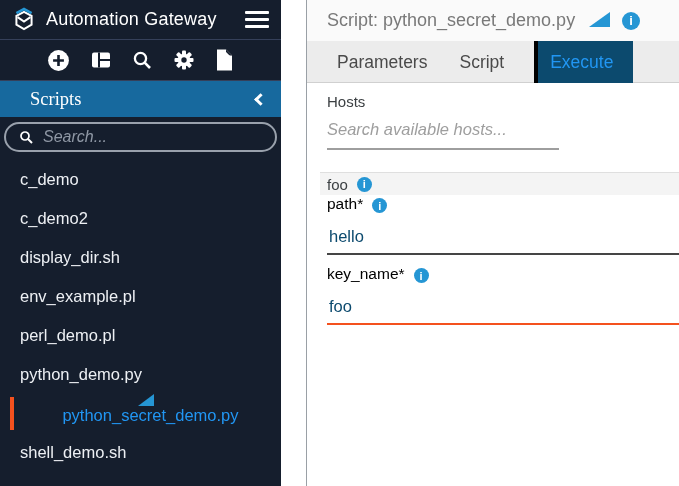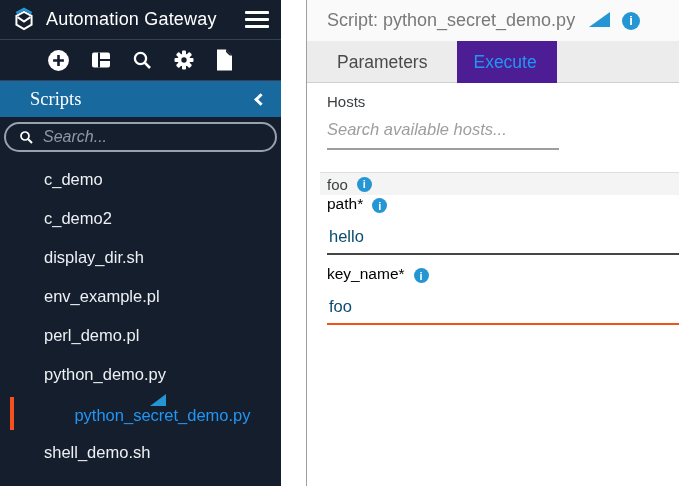--- a/index.html
+++ b/index.html
@@ -29,21 +29,21 @@
 
   .sb-search { margin:5px 4px 0 4px; height:30px; border:2px solid #99a1ac; border-radius:16px;
     display:flex; align-items:center; padding:0 12px; background:transparent; }
   .sb-search svg { flex-shrink:0; margin-right:9px; }
   .sb-search input { flex:1; background:transparent; border:none; outline:none;
     color:#dde2e8; font-size:16px; font-family:"Liberation Sans", sans-serif; }
   .sb-search input::placeholder { color:#8f98a5; font-style:italic; }
 
   .sb-list { margin-top:8px; flex:1; overflow:hidden; }
   .sb-item { position:relative; height:39px; display:flex; align-items:center;
-    padding-left:44px; font-size:16.5px; color:#edf0f4; cursor:pointer; white-space:nowrap; }
+    padding-left:20px; font-size:16.5px; color:#edf0f4; cursor:pointer; white-space:nowrap; }
   .sb-item.selected { color:#2196f3;flex-direction:column; }
   .sb-item .sel-bar { position:absolute; left:10px; top:3px; bottom:3px; width:4px;
     background:#f4511e; display:none; }
   .sb-item.selected .sel-bar { display:block; }
   .tri { width:0; height:0; border-bottom:12px solid #2596d4; border-left:16px solid transparent;
     margin-right:9px; display:none; }
   .sb-item.selected .tri { display:inline-block; }
 
   
   .main { flex:1; display:flex; flex-direction:column; background:#fff;
@@ -57,22 +57,22 @@
     display:inline-flex; align-items:center; justify-content:center;
     font-size:11px; font-weight:bold; flex-shrink:0; cursor:pointer; }
   .info-icon::after { content:"i"; }
   .info-icon.lg { width:18px; height:18px; font-size:13px; margin-left:12px; }
 
   .tabbar { height:42px; background:#ececec; display:flex; align-items:stretch; position:relative; }
   .tabbar .underline { position:absolute; left:0; right:0; bottom:0; height:1px; background:#d0d0d0; }
   .tab { display:flex; align-items:center; padding:12px 16px; font-size:17.5px; color:#4a4a4a;
     cursor:pointer; }
   .tab.first { margin-left:14px; }
-  .tab.active { position:relative; z-index:1; background:#4c1d95; color:#2196f3;
-    border-left:4px solid #4c1d95; margin-left:14px; padding:0 20px 0 12px;text-align:center; }
+  .tab.active { position:relative; z-index:1; background:#0c4a6e; color:#2196f3;
+    border-left:4px solid #000000; margin-left:14px; padding:0 20px 0 12px;text-align:center; }
 
   .content { flex:1; background:#fff; padding:10px 0 0 20px; }
   .hosts-label { font-size:15px; color:#3c4043; margin-bottom:6px; }
   .host-search { display:block; width:232px; border:none; outline:none; margin-top:8px;
     border-bottom:2px solid #9e9e9e; font-size:16.5px; padding:2px 0 9px 0; color:#3c4043;
     font-family:"Liberation Sans", sans-serif; }
   .host-search::placeholder { color:#9e9e9e; font-style:italic; }
 
   .host-row { margin:22px 0 0 -7px; height:23px; background:#f4f4f4; border-top:1px solid #dfdfdf;
     display:flex; align-items:center; padding-left:7px; cursor:pointer; }
@@ -192,20 +192,21 @@
 
     <div class="main-header">
       <div class="main-title">Script: python_secret_demo.py</div>
       <span class="tri-lg"></span>
       <span class="info-icon lg"></span>
     </div>
 
     <div class="tabbar">
       <div class="underline"></div>
       <div class="tab first">Parameters</div>
+      <div class="tab">Script</div>
       <div class="tab active">Execute</div>
     </div>
 
     <div class="content">
       <div class="hosts-label">Hosts</div>
       <input type="text" class="host-search" placeholder="Search available hosts..." style="">
 
       <div class="host-row">
         <span class="host-name">foo</span>
         <span class="info-icon"></span>

